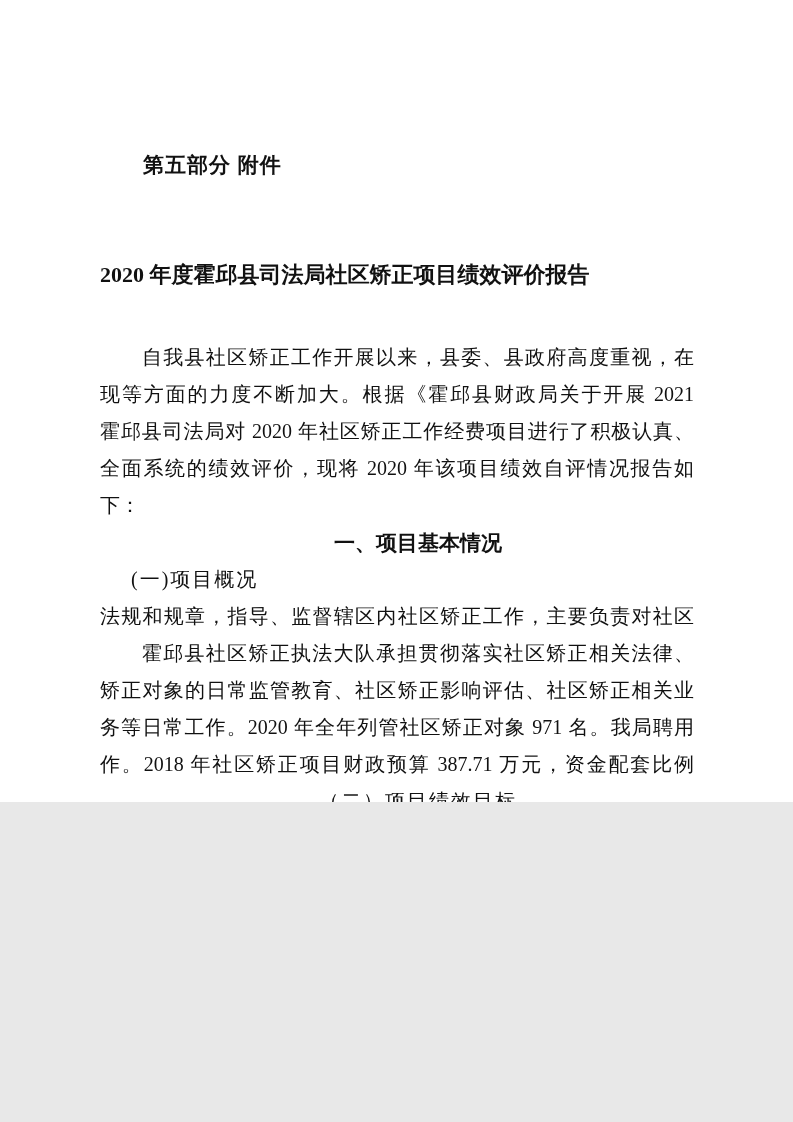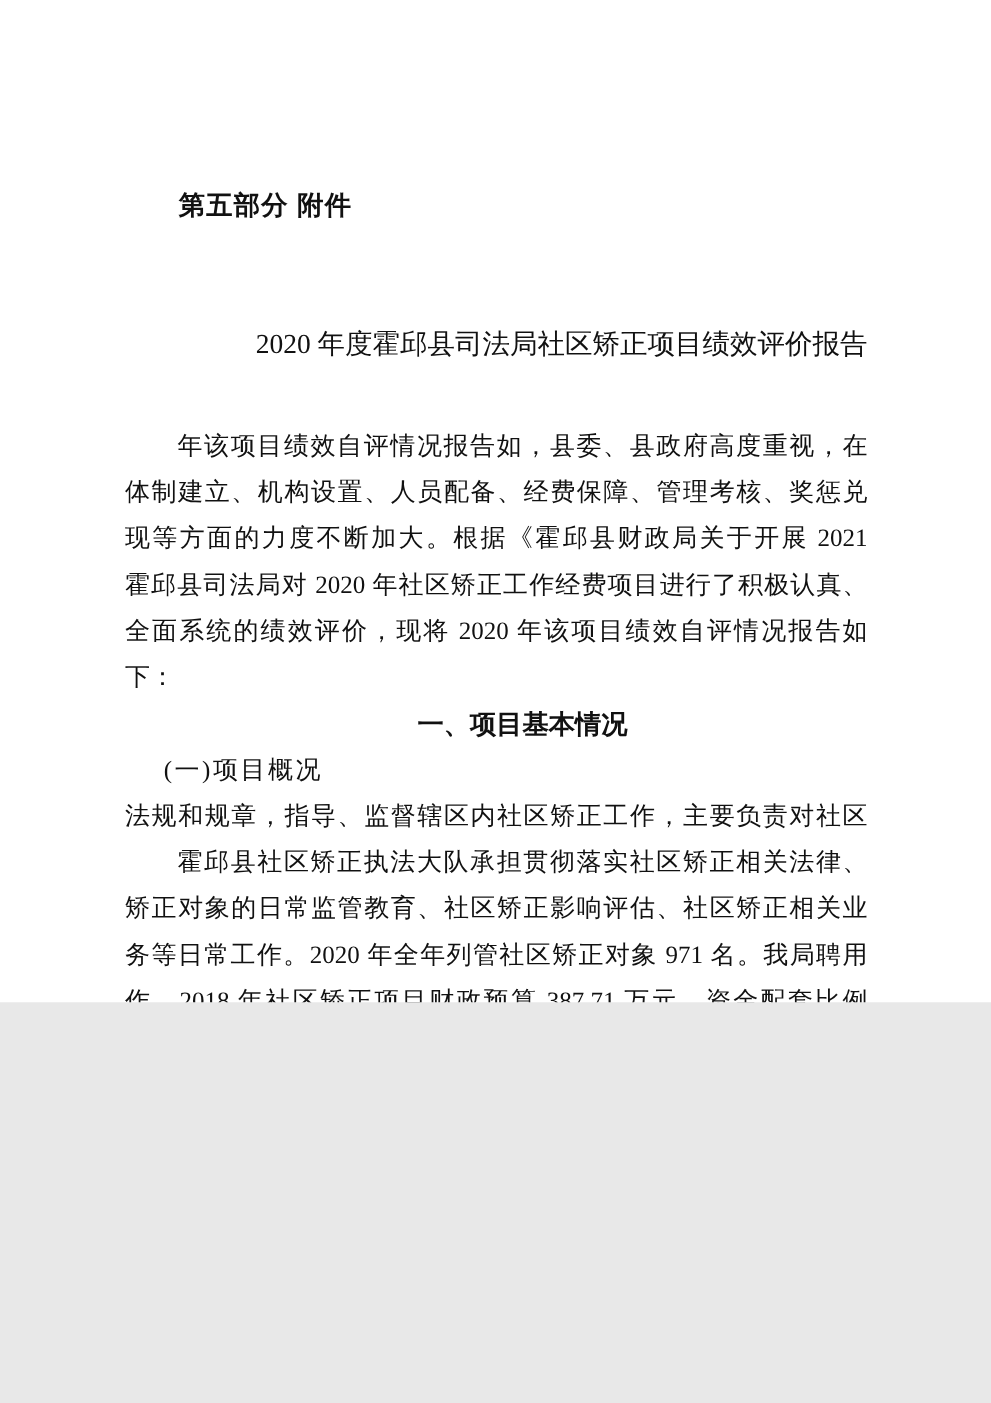--- a/index.html
+++ b/index.html
@@ -26,23 +26,23 @@
     font-size: 21px;
     line-height: 28px;
     letter-spacing: 1px;
     white-space: pre;
   }
   .report-title {
     position: absolute;
     left: 100px;
     top: 258px;
     width: 594px;
-    text-align: right;
+    text-align: left;
     font-family: "Liberation Serif", "DejaVu Serif", serif;
-    font-weight: normal;
+    font-weight: bold;
     font-size: 22px;
     line-height: 33px;
     white-space: nowrap;
   }
   .content {
     position: absolute;
     left: 100px;
     top: 339px;
     width: 594px;
     font-family: "Liberation Serif", "DejaVu Serif", serif;
@@ -86,22 +86,21 @@
 </head>
 <body>
 
 <div class="page">
 
   <div class="section-heading">第五部分 附件</div>
 
   <div class="report-title">2020 年度霍邱县司法局社区矫正项目绩效评价报告</div>
 
   <div class="content">
-    <div class="line justify indent">年该项目绩效自评情况报告如，县委、县政府高度重视，在</div>
-    <div class="line justify">体制建立、机构设置、人员配备、经费保障、管理考核、奖惩兑</div>
+    <div class="line justify indent">自我县社区矫正工作开展以来，县委、县政府高度重视，在</div>
     <div class="line justify">现等方面的力度不断加大。根据《霍邱县财政局关于开展 2021</div>
     <div class="line justify">霍邱县司法局对 2020 年社区矫正工作经费项目进行了积极认真、</div>
     <div class="line justify">全面系统的绩效评价，现将 2020 年该项目绩效自评情况报告如</div>
     <div class="line">下：</div>
 
     <div class="line h-bold indent">一、项目基本情况</div>
     <div class="line kai indent-half">(一)项目概况</div>
 
     <div class="line justify">法规和规章，指导、监督辖区内社区矫正工作，主要负责对社区</div>
     <div class="line justify indent">霍邱县社区矫正执法大队承担贯彻落实社区矫正相关法律、</div>

